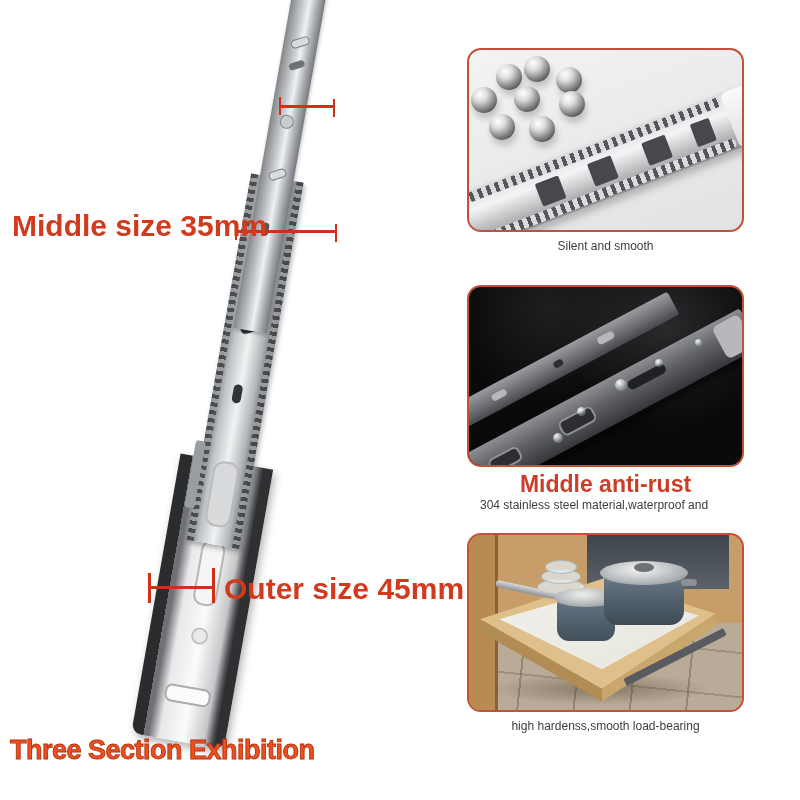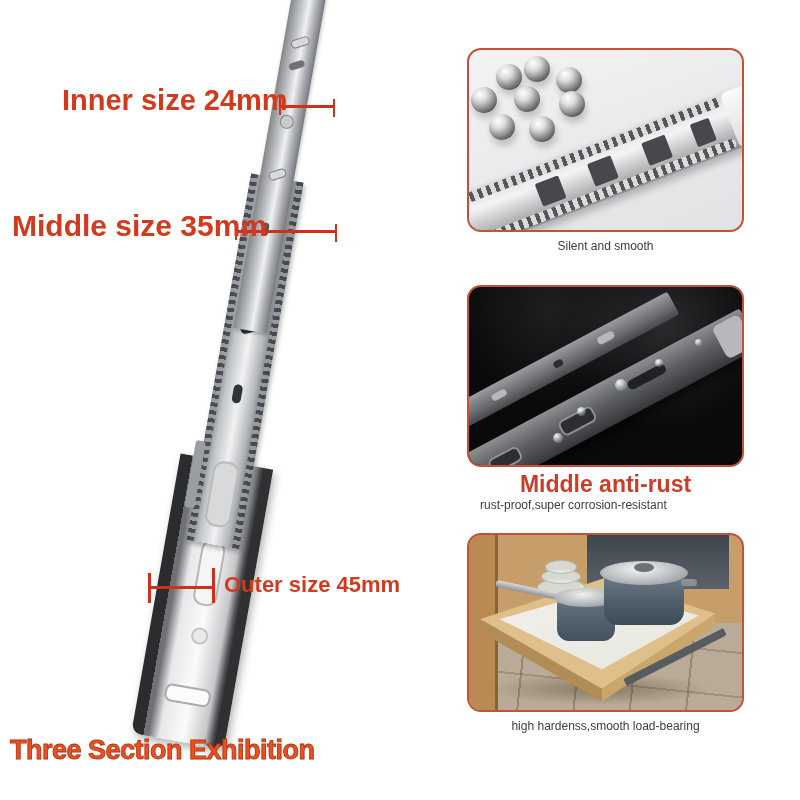--- a/index.html
+++ b/index.html
@@ -138,23 +138,22 @@
   <div class="measure" style="left:333px;top:99px;width:2px;height:18px;"></div>
 
   <div class="measure" style="left:236px;top:230px;width:100px;height:3px;"></div>
   <div class="measure" style="left:235px;top:222px;width:2px;height:18px;"></div>
   <div class="measure" style="left:335px;top:224px;width:2px;height:18px;"></div>
 
   <div class="measure" style="left:150px;top:586px;width:64px;height:3px;"></div>
   <div class="measure" style="left:148px;top:573px;width:3px;height:30px;"></div>
   <div class="measure" style="left:212px;top:568px;width:3px;height:35px;"></div>
 
-  <div class="big-label" style="left:62px;top:84px;font-size:29px;">Inner size 24mm</div>
   <div class="big-label" style="left:12px;top:209px;font-size:30px;">Middle size 35mm</div>
-  <div class="big-label" style="left:224px;top:572px;font-size:22px;">Outer size 45mm</div>
+  <div class="big-label" style="left:224px;top:572px;font-size:30px;">Outer size 45mm</div>
   <div class="exhibit-caption">Three Section Exhibition</div>
 
   <div class="panel p1">
     <div class="bb-rail-back"></div>
     <div class="bb-rail">
       <div class="bb-sq" style="left:96px;"></div>
       <div class="bb-sq" style="left:152px;"></div>
       <div class="bb-sq" style="left:210px;"></div>
       <div class="bb-sq" style="left:262px;width:20px;"></div>
       <div class="bb-cap"></div>
@@ -185,21 +184,21 @@
       <div class="ar-slot" style="right:4px;top:4px;width:30px;height:36px;background:#b6b8bc;"></div>
     </div>
     <div class="drop" style="left:146px;top:92px;width:12px;height:12px;"></div>
     <div class="drop" style="left:108px;top:120px;width:9px;height:9px;"></div>
     <div class="drop" style="left:186px;top:72px;width:8px;height:8px;"></div>
     <div class="drop" style="left:84px;top:146px;width:10px;height:10px;"></div>
     <div class="drop" style="left:226px;top:52px;width:7px;height:7px;"></div>
   </div>
   <div class="cap" style="top:472px;">
     <div class="t">Middle anti-rust</div>
-    <div class="d left">rust-proof,super corrosion-resistant</div>
+    <div class="d left">304 stainless steel material,waterproof and</div>
   </div>
 
   <div class="panel p3">
     <div class="k-open"></div>
     <div class="k-floor"></div>
     <div class="k-stile"></div>
     <div class="k-shadow"></div>
     <div class="k-frame"></div>
     <div class="k-face-l"></div>
     <div class="k-face-r"></div>

